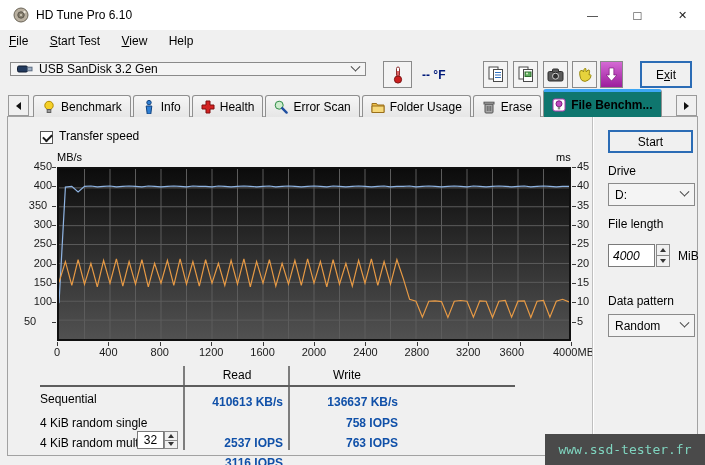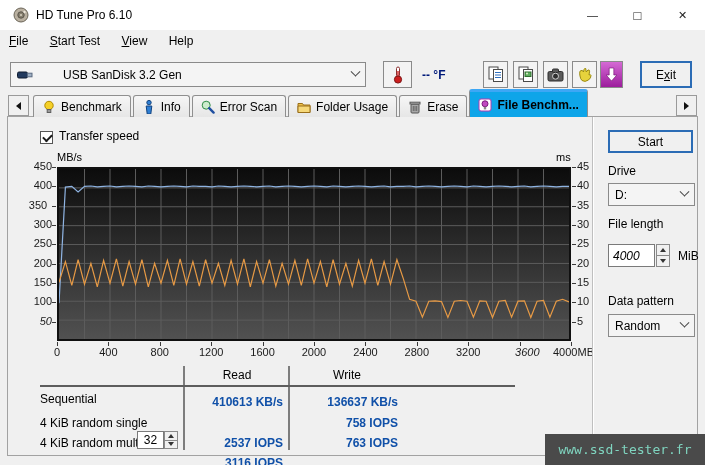--- a/index.html
+++ b/index.html
@@ -17,21 +17,21 @@
   
   .menubar{position:absolute;left:0;top:30px;width:705px;height:22px;background:#f0f0f0;}
   .menu-item{display:inline-block;padding:0 9px;line-height:22px;}
   .u{text-decoration:underline;}
   
   .toolbar{position:absolute;left:0;top:52px;width:705px;height:40px;background:#f0f0f0;}
   .combo{position:absolute;background:#f4f4f4;border:1px solid #8a8a8a;display:flex;
     align-items:center;padding:0 6px;}
   .combo .chev{margin-left:auto;width:7px;height:7px;border-right:1.6px solid #444;
     border-bottom:1.6px solid #444;transform:rotate(45deg) translate(-2px,-2px);}
-  .device-combo{left:10px;top:10px;width:356px;height:25px;gap:24px;}
+  .device-combo{left:10px;top:10px;width:356px;height:14px;}
   .device-combo .txt{margin-left:6px;}
   .tool-btn{position:absolute;top:9px;width:25px;height:27px;background:#f3f3f3;
     border:1px solid #8a8a8a;display:flex;align-items:center;justify-content:center;}
   .therm-btn{left:383px;width:29px;}
   .temp-label{position:absolute;left:422px;top:16px;font-weight:bold;color:#001a7a;}
   .btn-copytext{left:483px;}
   .btn-copyimg{left:513px;}
   .btn-camera{left:543px;}
   .btn-hand{left:572px;}
   .btn-download{left:600px;width:23px;background:linear-gradient(#d46ad4,#9c1d9c);}
@@ -46,21 +46,21 @@
   .tab-scroll-left{left:8px;}
   .tab-scroll-right{left:676px;}
   .tri-left{width:0;height:0;border-top:4px solid transparent;border-bottom:4px solid transparent;
     border-right:5px solid #111;}
   .tri-right{width:0;height:0;border-top:4px solid transparent;border-bottom:4px solid transparent;
     border-left:5px solid #111;}
   .tabs{position:absolute;left:33px;top:0;height:29px;display:flex;align-items:flex-end;}
   .tab{height:22px;display:flex;align-items:center;gap:5px;padding:0 8px;margin-right:2px;
     background:linear-gradient(#f6f6f6,#e6e6e6);border:1px solid #8f8f8f;border-bottom:none;
     border-radius:3px 3px 0 0;white-space:nowrap;position:relative;z-index:1;}
-  .tab.active{height:28px;background:#0ea5e9;z-index:3;border-top:3px solid #3da7f5;
+  .tab.active{height:28px;background:#0f766e;z-index:3;border-top:3px solid #3da7f5;
     padding-top:0;}
   .tab .ticon{width:14px;height:14px;display:inline-flex;}
   
   .checkbox{position:absolute;left:40px;top:131px;width:13px;height:13px;background:#fff;
     border:1px solid #555;}
   .checkbox::after{content:"";position:absolute;left:2px;top:2px;width:7px;height:4px;
     border-left:2px solid #1a1a1a;border-bottom:2px solid #1a1a1a;transform:rotate(-45deg);}
   .checkbox-label{position:absolute;left:59px;top:129px;}
   .axis-title-left{position:absolute;left:57px;top:151px;font-size:11px;}
   .axis-title-right{position:absolute;left:556px;top:151px;font-size:11px;}
@@ -207,20 +207,26 @@
             <rect x="5.2" y="9.5" width="3.6" height="3" fill="#9a9a9a" stroke="#5f5f5f"></rect>
           </svg>
         <span>Benchmark</span>
       </div>
       <div class="tab">
         <svg class="ticon" viewBox="0 0 14 14">
             <circle cx="7" cy="2.6" r="2.2" fill="#2f7fd4" stroke="#12437e"></circle>
             <path d="M4.2 6 h5.6 l-1 8 h-3.6 Z" fill="#2f7fd4" stroke="#12437e"></path>
           </svg>
         <span>Info</span>
+      </div>
+      <div class="tab">
+        <svg class="ticon" viewBox="0 0 14 14">
+            <path d="M5 1 h4 v4 h4 v4 h-4 v4 h-4 v-4 H1 V5 h4 Z" fill="#d42222" stroke="#7e0e0e"></path>
+          </svg>
+        <span>Health</span>
       </div>
       <div class="tab">
         <svg class="ticon" viewBox="0 0 14 14">
             <circle cx="5.2" cy="5.2" r="4" fill="#cdeccd" stroke="#2e8b46"></circle>
             <line x1="8.2" y1="8.2" x2="12.6" y2="12.6" stroke="#1f4fa0" stroke-width="2.4" stroke-linecap="round"></line>
           </svg>
         <span>Error Scan</span>
       </div>
       <div class="tab">
         <svg class="ticon" viewBox="0 0 14 14">
@@ -324,21 +330,21 @@
       <div class="tickmark" style="left: 52px; top: 263.667px; width: 4px; height: 1px;"></div>
       <div class="tickmark" style="left: 572px; top: 263.667px; width: 4px; height: 1px;"></div>
       <div class="axis-label" style="left: 24px; top: 276px; width: 28px; text-align: right;">150</div>
       <div class="axis-label" style="left: 577px; top: 276px; width: 24px;">15</div>
       <div class="tickmark" style="left: 52px; top: 283px; width: 4px; height: 1px;"></div>
       <div class="tickmark" style="left: 572px; top: 283px; width: 4px; height: 1px;"></div>
       <div class="axis-label" style="left: 24px; top: 295.333px; width: 28px; text-align: right;">100</div>
       <div class="axis-label" style="left: 577px; top: 295.333px; width: 24px;">10</div>
       <div class="tickmark" style="left: 52px; top: 302.333px; width: 4px; height: 1px;"></div>
       <div class="tickmark" style="left: 572px; top: 302.333px; width: 4px; height: 1px;"></div>
-      <div class="axis-label" style="left: 24px; top: 314.667px; width: 28px; text-align: right; font-style: italic;">50</div>
+      <div class="axis-label" style="left: 24px; top: 314.667px; width: 28px; ">50</div>
       <div class="axis-label" style="left: 577px; top: 314.667px; width: 24px;">5</div>
       <div class="tickmark" style="left: 52px; top: 321.667px; width: 4px; height: 1px;"></div>
       <div class="tickmark" style="left: 572px; top: 321.667px; width: 4px; height: 1px;"></div>
       <div class="axis-label" style="left: 37px; top: 346px; width: 40px; text-align: center;">0</div>
       <div class="tickmark" style="left: 57px; top: 342px; width: 1px; height: 4px;"></div>
       <div class="axis-label" style="left: 88.4px; top: 346px; width: 40px; text-align: center;">400</div>
       <div class="tickmark" style="left: 108.4px; top: 342px; width: 1px; height: 4px;"></div>
       <div class="axis-label" style="left: 139.8px; top: 346px; width: 40px; text-align: center;">800</div>
       <div class="tickmark" style="left: 159.8px; top: 342px; width: 1px; height: 4px;"></div>
       <div class="axis-label" style="left: 191.2px; top: 346px; width: 40px; text-align: center;">1200</div>
@@ -346,21 +352,21 @@
       <div class="axis-label" style="left: 242.6px; top: 346px; width: 40px; text-align: center;">1600</div>
       <div class="tickmark" style="left: 262.6px; top: 342px; width: 1px; height: 4px;"></div>
       <div class="axis-label" style="left: 294px; top: 346px; width: 40px; text-align: center;">2000</div>
       <div class="tickmark" style="left: 314px; top: 342px; width: 1px; height: 4px;"></div>
       <div class="axis-label" style="left: 345.4px; top: 346px; width: 40px; text-align: center;">2400</div>
       <div class="tickmark" style="left: 365.4px; top: 342px; width: 1px; height: 4px;"></div>
       <div class="axis-label" style="left: 396.8px; top: 346px; width: 40px; text-align: center;">2800</div>
       <div class="tickmark" style="left: 416.8px; top: 342px; width: 1px; height: 4px;"></div>
       <div class="axis-label" style="left: 448.2px; top: 346px; width: 40px; text-align: center;">3200</div>
       <div class="tickmark" style="left: 468.2px; top: 342px; width: 1px; height: 4px;"></div>
-      <div class="axis-label" style="left: 499.6px; top: 346px; width: 40px; text-align: right; font-style: italic;">3600</div>
+      <div class="axis-label" style="left: 499.6px; top: 346px; width: 40px; text-align: left;">3600</div>
       <div class="tickmark" style="left: 519.6px; top: 342px; width: 1px; height: 4px;"></div>
       <div class="axis-label" style="left: 553px; top: 346px; width: 52px; text-align: left;">4000MB</div>
       <div class="tickmark" style="left: 571px; top: 342px; width: 1px; height: 4px;"></div>
     </div>
 
   <div class="vdivider"></div>
   <div class="start-btn">
       <span>Start</span>
     </div>
   <span class="side-label" style="top:164px;">Drive</span>

